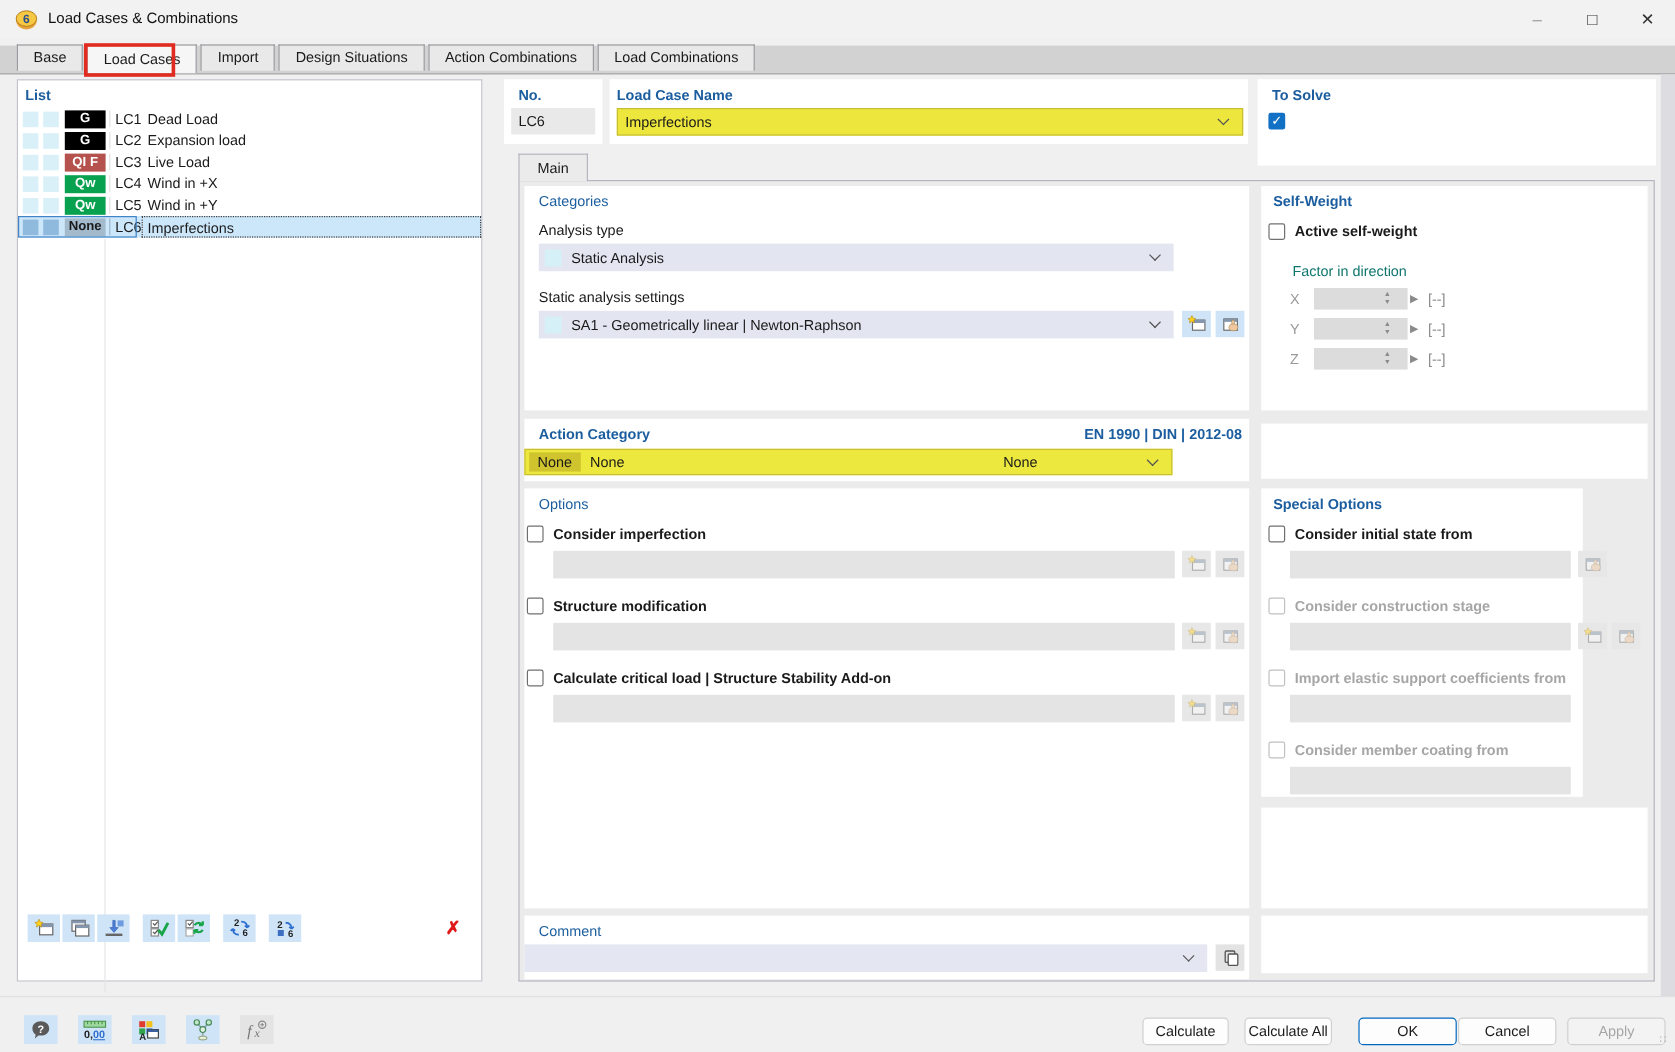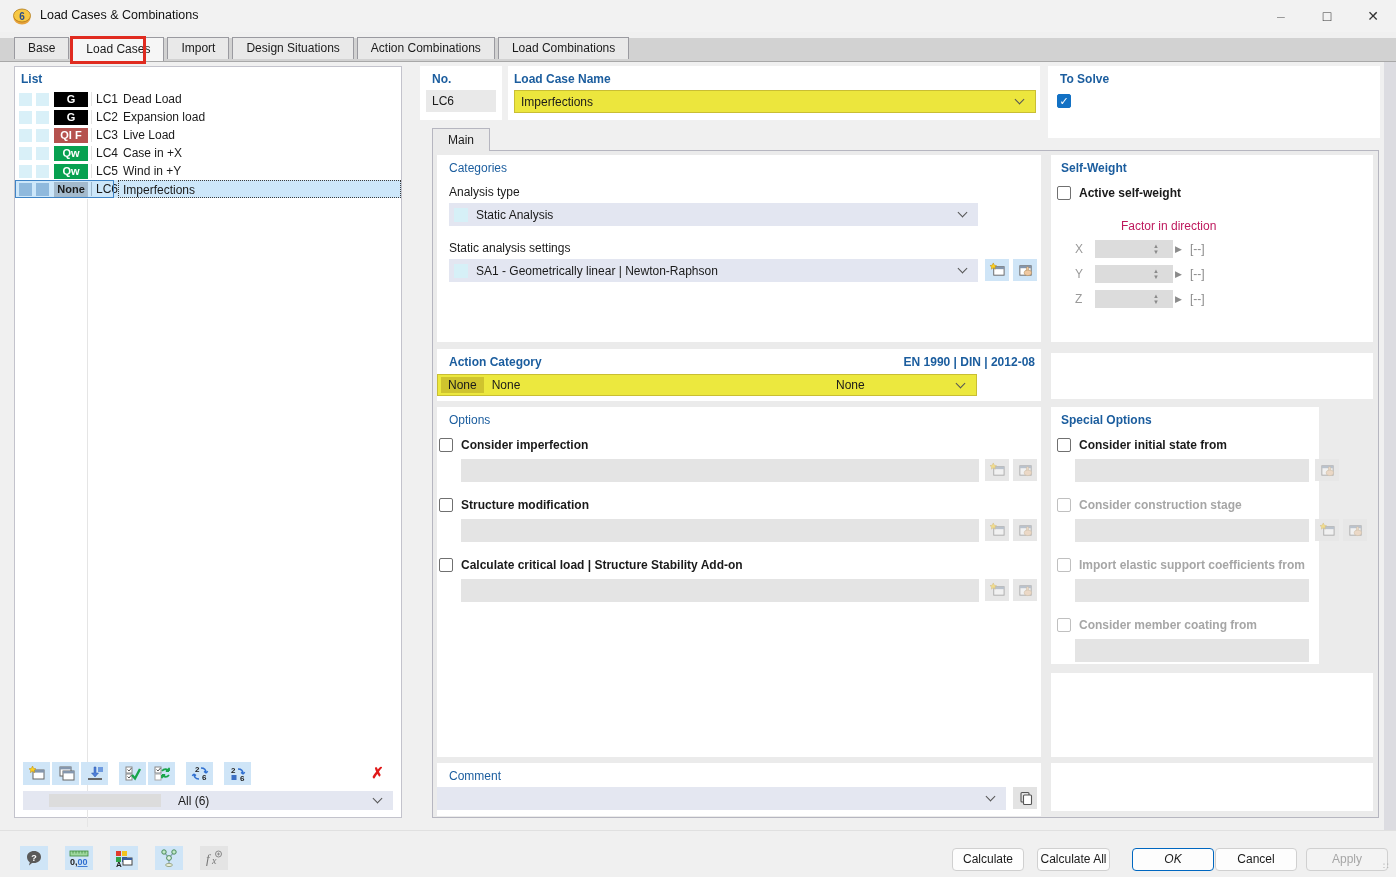--- a/index.html
+++ b/index.html
@@ -62,21 +62,21 @@
   .cb.disabled { border-color:#c0c0c0; }
   .tosolve-cb { position:absolute; left:9px; top:28px; }
 
   
   .main-tab { position:absolute; left:432px; top:128px; width:58px; height:23px; background:#ebebeb; border:1px solid #b6b6c0; border-bottom:none; text-align:center; line-height:22px; z-index:2; }
   .main-content { position:absolute; left:432px; top:150px; width:947px; height:668px; border:1px solid #b6b6c0; background:#ebebeb; }
   .inner-card { position:absolute; background:#fff; }
   .sec-header { position:absolute; left:12px; top:6px; color:#1b5d9e; white-space:nowrap; }
   .sec-header.bold { font-weight:bold; }
   .field-label { position:absolute; white-space:nowrap; }
-  .field-label.dim { color:#be185d;margin-left:44px; }
+  .field-label.dim { color:#0f766e; }
   .dd { position:absolute; height:23px; background:#e3e6f1; display:flex; align-items:center; }
   .dd .swatch { width:14px; height:14px; background:#d6f0f7; margin-left:5px; flex:0 0 auto; }
   .dd .val { padding-left:8px; white-space:nowrap; }
   .icon-btn { position:absolute; width:24px; height:22px; background:#cfe5f7; display:flex; align-items:center; justify-content:center; }
   .icon-btn.disabled { background:#e7e7e7; }
   .icon-btn.disabled svg { opacity:.45; }
   .gray-input { position:absolute; height:23px; background:#e4e4e4; }
   .cb-row { position:absolute; display:flex; align-items:center; }
   .cb-row .lbl { margin-left:8px; white-space:nowrap;font-weight:bold; }
   .cb-row .lbl.dim { color:#a6a6a6; }
@@ -171,21 +171,21 @@
       <span class="sq"></span>
     <span class="badge" style="background-color: rgb(181, 82, 78); color: rgb(255, 255, 255);">QI F</span>
     <span class="lc">LC3</span>
     <span class="nm">Live Load</span>
   </div>
   <div class="lrow">
     <span class="sq"></span>
       <span class="sq"></span>
     <span class="badge" style="background-color: rgb(7, 161, 80); color: rgb(255, 255, 255);">Qw</span>
     <span class="lc">LC4</span>
-    <span class="nm">Case in +X</span>
+    <span class="nm">Wind in +X</span>
   </div>
   <div class="lrow">
     <span class="sq"></span>
       <span class="sq"></span>
     <span class="badge" style="background-color: rgb(7, 161, 80); color: rgb(255, 255, 255);">Qw</span>
     <span class="lc">LC5</span>
     <span class="nm">Wind in +Y</span>
   </div>
   <div class="lrow selected">
     <span class="sq"></span>
@@ -257,25 +257,20 @@
           <path d="M9 4 C13 4 14 7 14 9" stroke="#2f6fd0" stroke-width="1.6" fill="none"></path>
           <path d="M14 9 L12 7.4 M14 9 L15.8 7.2" stroke="#2f6fd0" stroke-width="1.4" fill="none"></path>
           <text x="11" y="15.5" font-size="8" font-weight="bold" fill="#222" font-family="Liberation Sans, sans-serif">6</text>
         </svg>
     </div>
     <div class="tool-btn plain">
       <span class="del-x">✗</span>
     </div>
   </div>
 
-  <div class="list-filter">
-    <span class="filter-swatch"></span>
-    <span class="filter-text">All (6)</span>
-    <span class="chev chev-right"></span>
-  </div>
 </div>
 
 <div class="card no-card">
   <span class="card-label" style="left:12px; top:6px;">No.</span>
   <div class="no-input">LC6</div>
 </div>
 
 <div class="card name-card">
   <span class="card-label" style="left:6px; top:6px;">Load Case Name</span>
   <div class="yellow-dd">
@@ -548,17 +543,17 @@
     <svg width="20" height="18" viewBox="0 0 20 18">
         <text x="2" y="14" font-size="13" font-style="italic" fill="#777" font-family="Liberation Serif, serif">f</text>
         <text x="8" y="15" font-size="10" font-style="italic" fill="#777" font-family="Liberation Serif, serif">x</text>
         <circle cx="14.5" cy="5" r="3" fill="none" stroke="#888" stroke-width="1"></circle>
         <path d="M13 5 L16 5 M14.5 3.5 L14.5 6.5" stroke="#888" stroke-width="0.9"></path>
       </svg>
   </div>
 
   <div class="btn" style="left:952px; width:72px;">Calculate</div>
   <div class="btn" style="left:1037px; width:73px;">Calculate All</div>
-  <div class="btn default" style="left:1132px; width:82px;font-style:italic;">OK</div>
+  <div class="btn default" style="left:1132px; width:82px;">OK</div>
   <div class="btn" style="left:1215px; width:82px;">Cancel</div>
   <div class="btn disabled" style="left:1306px; width:82px;">Apply</div>
   <div class="resize-grip">∷</div>
 </div>
 
 </body></html>

